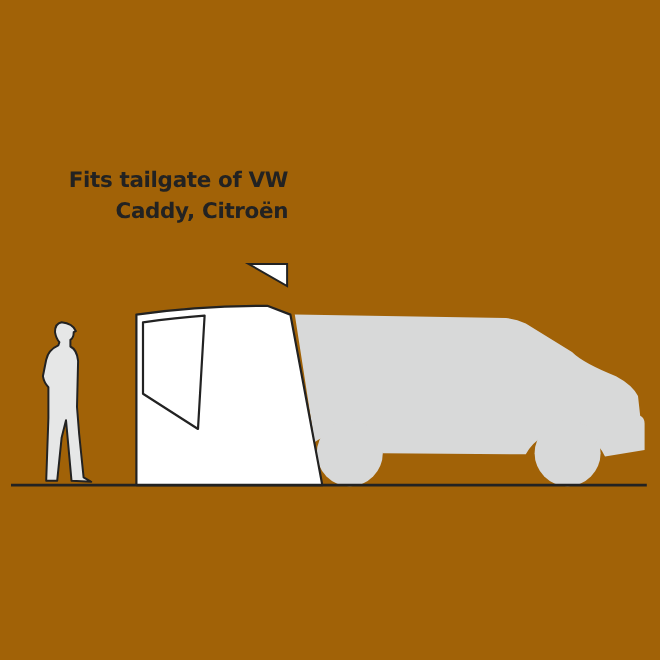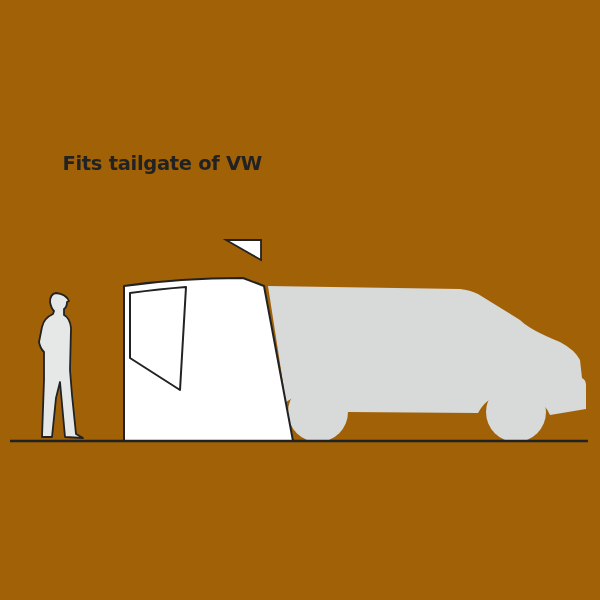--- a/index.html
+++ b/index.html
@@ -33,14 +33,15 @@
 
     <path d="M56 293 Q50 294 50 302 Q51 308 54 311 L53 314 Q44 318 42 327 L39 342 Q40 348 44 352 L44 380 L42 437 L52 437 L56 398 L60 382 L65 437 L83 438 L76 434 L72 395 L70 370 L71 328 Q70 318 64 315 L64 309 Q67 307 67 302 L69 301 Q66 294 56 293 Z" fill="#e6e7e7" stroke="#222222" stroke-width="1.8" stroke-linejoin="round"></path>
 
     <line x1="10" y1="441" x2="588" y2="441" stroke="#222222" stroke-width="2.5"></line>
 
     <path d="M226 240 L261 240 L261 260 Z" fill="#ffffff" stroke="#222222" stroke-width="1.8" stroke-linejoin="miter"></path>
   </svg>
 
   <div class="caption">
     <div>Fits tailgate of VW</div>
+    <div>Caddy, Citroën</div>
   </div>
 </div>
 
 </body></html>

